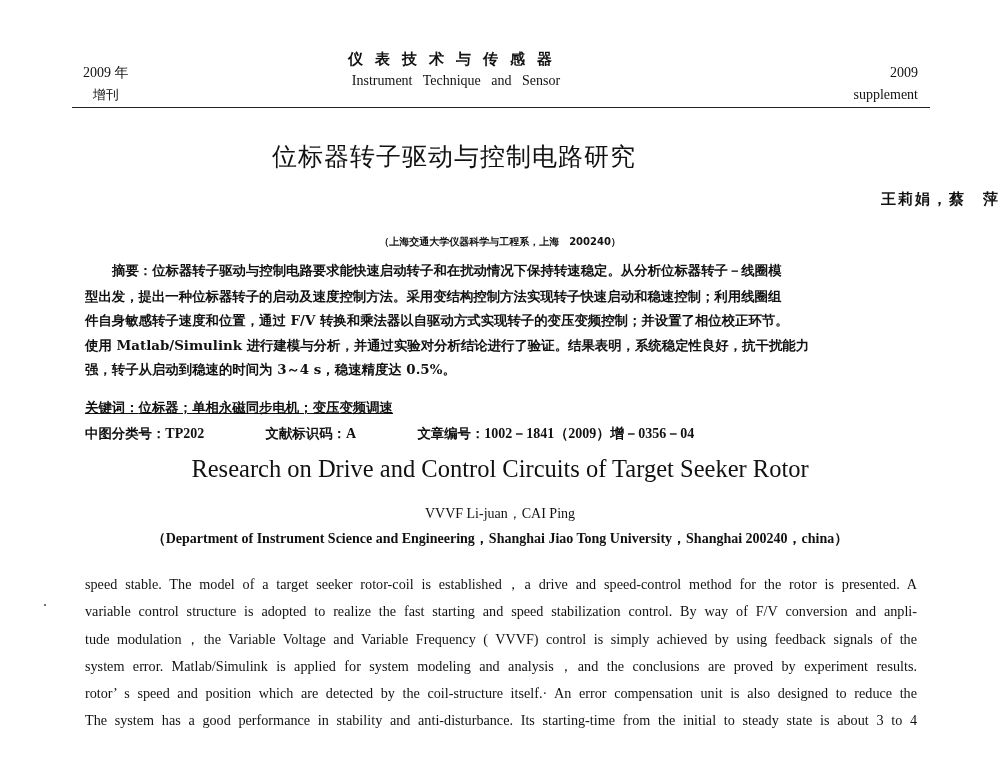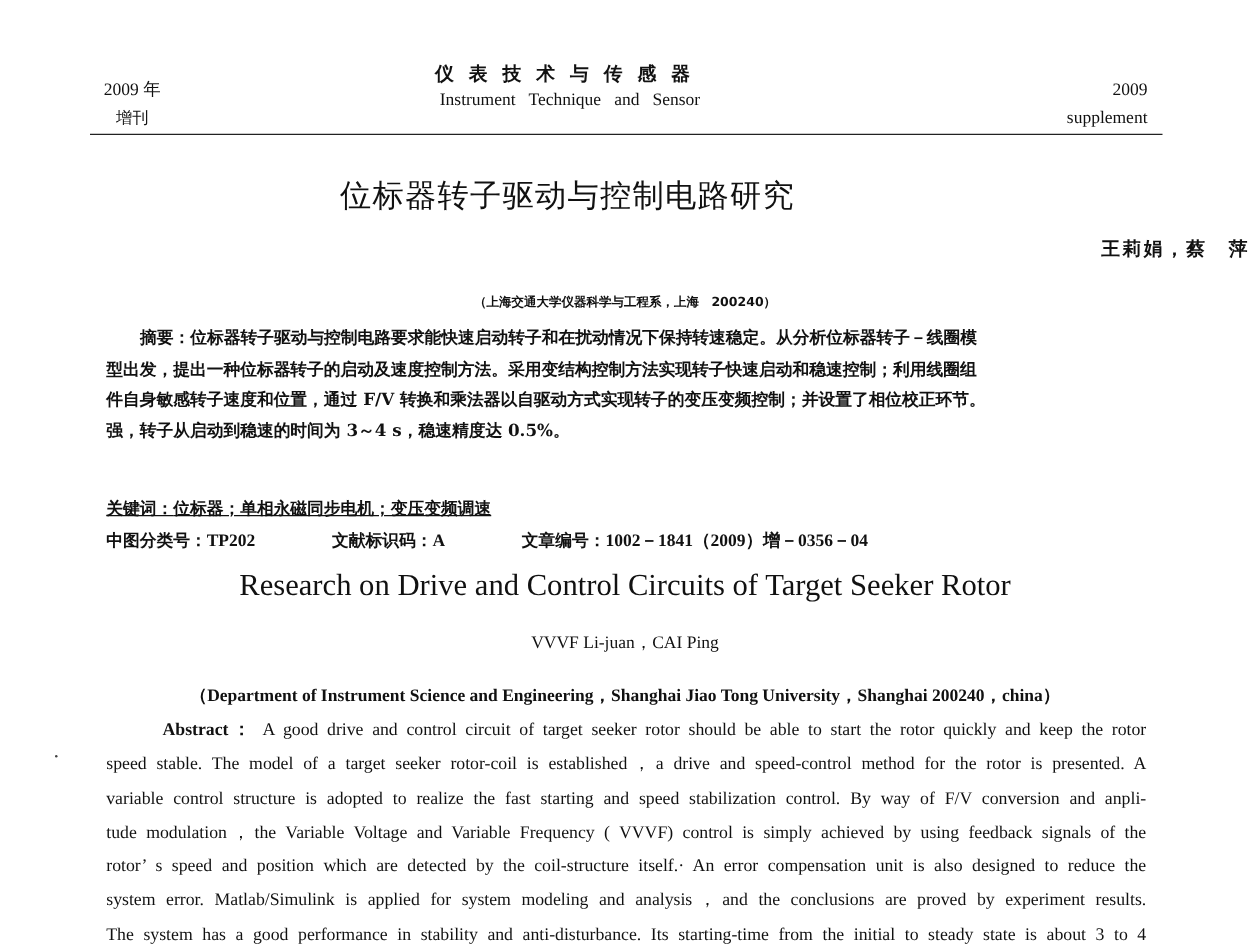--- a/index.html
+++ b/index.html
@@ -33,21 +33,21 @@
   .kw { left: 85px; top: 397px; font-family: "DejaVu Serif", serif; font-weight: bold; font-size: 13.4px; line-height: 20px; text-decoration: underline; }
   .kw .label { font-family: "DejaVu Sans", sans-serif; }
   .cls { left: 85px; top: 424px; font-family: "DejaVu Sans", sans-serif; font-weight: bold; font-size: 13.4px; line-height: 20px; white-space: nowrap; }
   .cls .val { font-family: "Liberation Serif", serif; font-weight: bold; font-size: 14px; }
   .cls .gap { display: inline-block; width: 52px; }
 
   
   .title-en { left: 0; width: 1000px; top: 455px; text-align: center;
               font-family: "Liberation Serif", serif; font-weight: normal; font-size: 24.5px; }
   .authors-en { left: 0; width: 1000px; top: 505px; text-align: center; font-size: 14px; }
-  .affil-en { left: 0; width: 1000px; top: 548px; text-align: center; font-weight: bold; font-size: 14px; }
+  .affil-en { left: 0; width: 1000px; top: 530px; text-align: center; font-weight: bold; font-size: 14px; }
 
   
   .abs-en { left: 85px; width: 832px; top: 571px; font-family: "Liberation Serif", serif;
             font-size: 14.2px; line-height: 27.3px; }
   .abs-en .line { display: block; white-space: nowrap; text-align: justify; text-align-last: justify; }
   .abs-en .line.first { padding-left: 45px; }
   .abs-en .label { font-weight: bold; }
 
   .margin-dot { left: 44px; top: 604px; width: 2px; height: 2px; background: #444; border-radius: 50%; }
 </style>
@@ -69,42 +69,42 @@
 <div class="abs hdr-rule"></div>
 
 <div class="abs title-cn">位标器转子驱动与控制电路研究</div>
 <div class="abs authors-cn">王莉娟，蔡　萍</div>
 <div class="abs affil-cn">（上海交通大学仪器科学与工程系，上海　200240）</div>
 
 <div class="abs abs-cn">
   <span class="line first"><span class="label">摘要：</span><span>位标器转子驱动与控制电路要求能快速启动转子和在扰动情况下保持转速稳定。从分析位标器转子－线圈模</span></span>
   <span class="line">型出发，提出一种位标器转子的启动及速度控制方法。采用变结构控制方法实现转子快速启动和稳速控制；利用线圈组</span>
   <span class="line">件自身敏感转子速度和位置，通过 F/V 转换和乘法器以自驱动方式实现转子的变压变频控制；并设置了相位校正环节。</span>
+  <span class="line">使用 Matlab/Simulink 进行建模与分析，并通过实验对分析结论进行了验证。结果表明，系统稳定性良好，抗干扰能力</span>
   <span class="line">强，转子从启动到稳速的时间为 3～4 s，稳速精度达 0.5%。</span>
 </div>
 
 <div class="abs kw">
   <span class="label">关键词：</span><span>位标器；单相永磁同步电机；变压变频调速</span>
 </div>
 
 <div class="abs cls">
   <span>中图分类号：</span><span class="val">TP202</span>
   <span class="gap"></span>
   <span>文献标识码：</span><span class="val">A</span>
   <span class="gap"></span>
   <span>文章编号：</span><span class="val">1002－1841（2009）增－0356－04</span>
 </div>
 
 <div class="abs title-en">Research on Drive and Control Circuits of Target Seeker Rotor</div>
 <div class="abs authors-en">VVVF Li-juan，CAI Ping</div>
 <div class="abs affil-en">（Department of Instrument Science and Engineering，Shanghai Jiao Tong University，Shanghai 200240，china）</div>
 
 <div class="abs abs-en">
-  <span class="line first"><span class="label">Abstract：</span> <span>A good drive and control circuit of target seeker rotor should be able to start the rotor quickly and keep the rotor</span></span>
   <span class="line">speed stable.  The model of a target seeker rotor-coil is established，a drive and speed-control method for the rotor is presented.  A</span>
   <span class="line">variable control structure is adopted to realize the fast starting and speed stabilization control.  By way of F/V conversion and anpli-</span>
   <span class="line">tude modulation，the Variable Voltage and Variable Frequency ( VVVF) control is simply achieved by using feedback signals of the</span>
+  <span class="line">system error.  Matlab/Simulink is applied for system modeling and analysis，and the conclusions are proved by experiment results.</span>
   <span class="line">rotor’ s speed and position which are detected by the coil-structure itself.· An error compensation unit is also designed to reduce the</span>
-  <span class="line">system error.  Matlab/Simulink is applied for system modeling and analysis，and the conclusions are proved by experiment results.</span>
   <span class="line">The system has a good performance in stability and anti-disturbance.  Its starting-time from the initial to steady state is about 3 to 4</span>
 </div>
 
 <div class="abs margin-dot"></div>
 
 </body></html>

